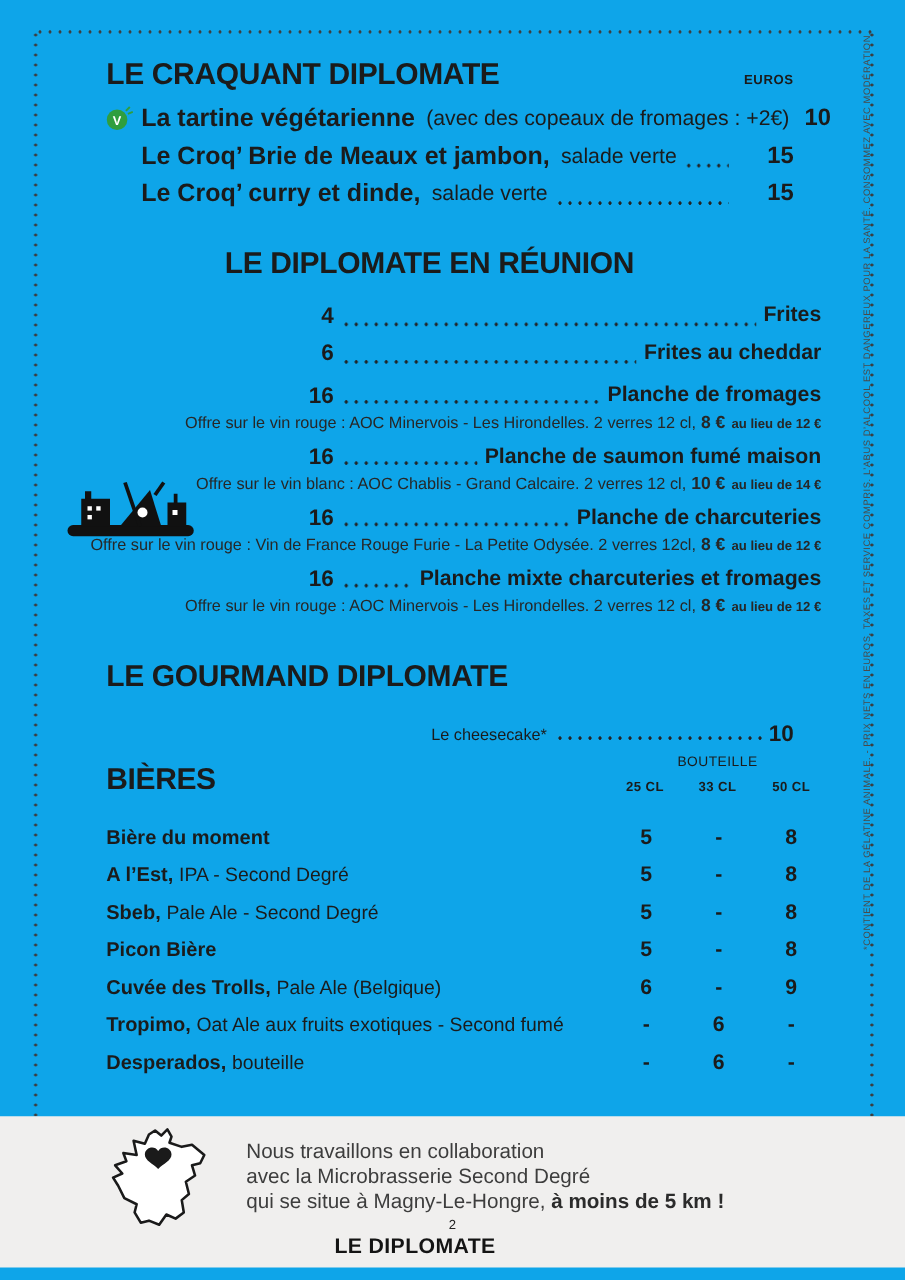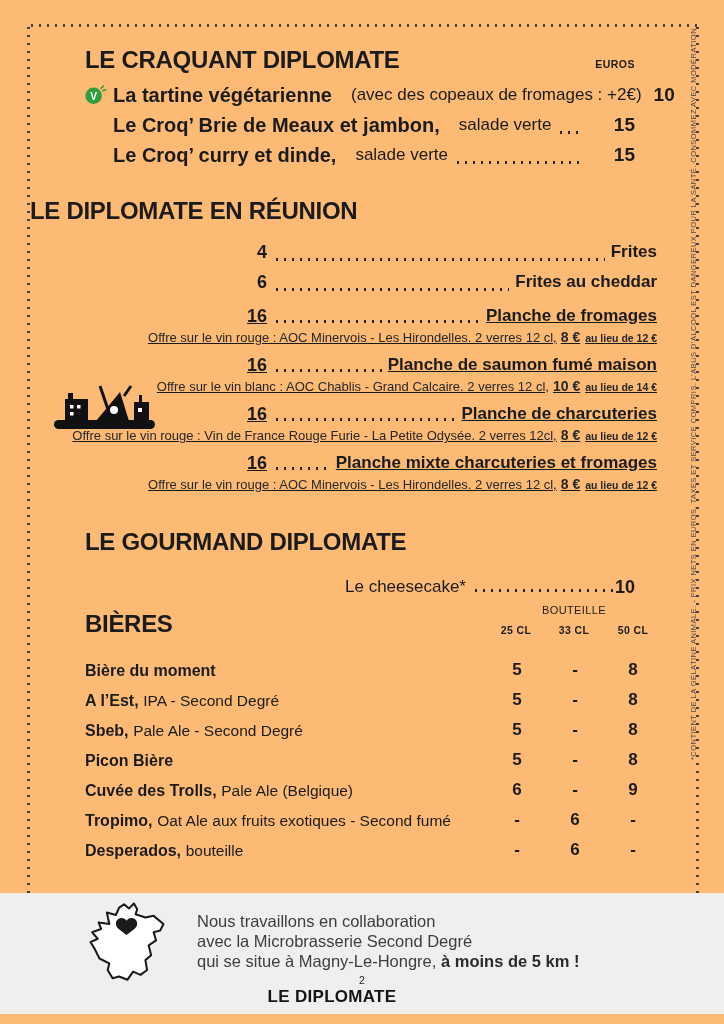--- a/index.html
+++ b/index.html
@@ -1,56 +1,56 @@
 <!DOCTYPE html>
 <html><head>
 <meta charset="utf-8">
 <style>
   html,body{margin:0;padding:0;background:#fff;}
-  .page{position:relative;width:724px;height:1024px;background:#fdba74;overflow:hidden;
+  .page{position:relative;width:724px;height:1024px;background:#0ea5e9;overflow:hidden;
         font-family:"Liberation Sans",sans-serif;color:#1b1b1b;}
   
   .h-dots{position:absolute;height:3px;background-image:radial-gradient(circle,#3c3c3c 1.1px,transparent 1.35px);
           background-size:8px 3px;background-repeat:repeat-x;}
   .v-dots{position:absolute;width:3px;background-image:radial-gradient(circle,#3c3c3c 1.1px,transparent 1.35px);
           background-size:3px 8px;background-repeat:repeat-y;}
   
   .sec-title{font-size:24px;font-weight:bold;letter-spacing:-0.3px;line-height:28px;}
   
   .leader{flex:1;height:3px;align-self:flex-end;margin:0 6px 6px 6px;
           background-image:radial-gradient(circle,#222 1.15px,transparent 1.4px);
           background-size:8px 3px;background-position:left bottom;background-repeat:repeat-x;}
   
   .sec-craquant{position:absolute;left:85px;right:89px;top:46px;}
   .title-row{display:flex;justify-content:space-between;align-items:baseline;}
   .euros{font-size:10.5px;font-weight:bold;letter-spacing:0.5px;}
   .croq-rows{margin-top:6px;}
   .croq-row{display:flex;align-items:center;height:30px;}
   .croq-row.indent{padding-left:28px;}
   .croq-row .nm{font-size:20px;font-weight:bold;white-space:nowrap;}
-  .croq-row .ds{font-size:17px;margin-left:19px;white-space:nowrap;}
+  .croq-row .ds{font-size:17px;margin-left:9px;white-space:nowrap;}
   .croq-row:first-child .leader{background:none;}
   .price1{width:46px;text-align:right;font-size:19px;font-weight:bold;}
   .vbadge{width:22px;height:24px;margin-right:6px;flex:0 0 auto;}
   
   .sec-reunion{position:absolute;left:30px;right:67px;top:197px;}
-  .sec-reunion .sec-title{text-align:left;margin-bottom:12px;}
+  .sec-reunion .sec-title{text-align:center;margin-bottom:12px;}
   .r-row{display:flex;align-items:center;height:30px;margin-left:170px;}
   .r-row.g{height:26px;}
   .r-price{width:67px;text-align:right;font-size:18px;font-weight:bold;}
   .r-name{font-size:17px;font-weight:bold;white-space:nowrap;}
-  .r-group{margin:6px 0;text-decoration:underline;}
+  .r-group{margin:6px 0;}
   .r-sub{height:17px;text-align:right;font-size:13px;color:#272727;white-space:nowrap;}
   .r-sub .op{font-weight:bold;font-size:14px;margin-left:4px;}
   .r-sub .oi{font-weight:bold;font-size:10.5px;margin-left:5px;}
   .harbor{position:absolute;left:52px;top:381px;}
   
   .sec-gourmand{position:absolute;left:85px;right:89px;top:528px;}
   .g-row{display:flex;align-items:center;height:22px;margin-top:20px;}
-  .g-name{margin-left:260px;font-size:17px;white-space:nowrap;}
+  .g-name{margin-left:260px;font-size:13px;white-space:nowrap;}
   .g-row .leader{margin-right:2px;}
   .g-price{font-size:18px;font-weight:bold;}
   
   .sec-bieres{position:absolute;left:85px;right:62px;top:600px;}
   .b-head{position:relative;height:50px;}
   .b-title{position:absolute;left:0;top:10px;}
   .bh{position:absolute;transform:translateX(50%);white-space:nowrap;font-weight:bold;font-size:10.5px;letter-spacing:0.4px;}
   .bh-bottle{top:4px;right:88px;font-weight:normal;font-size:11px;}
   .bh-25{top:24px;right:146px;} .bh-33{top:24px;right:88px;} .bh-50{top:24px;right:29px;}
   .b-rows{margin-top:5px;}

